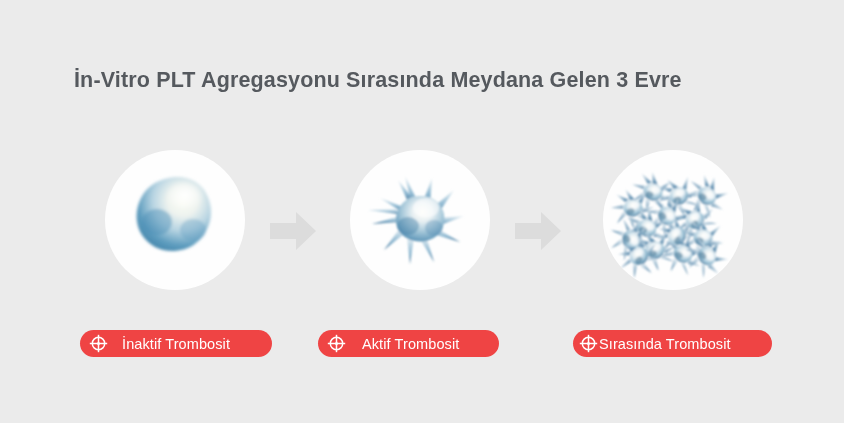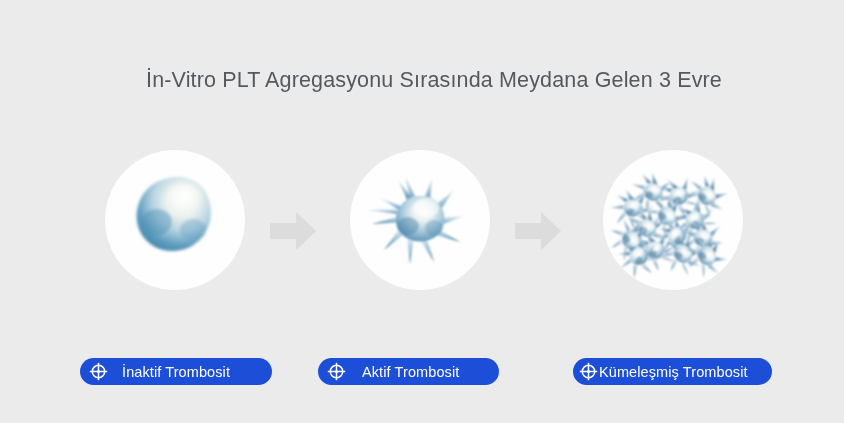--- a/index.html
+++ b/index.html
@@ -22,25 +22,24 @@
     height: 423px;
   }
 
   
   .page-title {
     position: absolute;
     left: 74px;
     top: 68px;
     width: 720px;
     font-size: 21.5px;
-    font-weight: normal;
+    font-weight: bold;
     color: #55595e;
     letter-spacing: 0.15px;
     white-space: nowrap;
-    text-align: center;
   }
 
   
   .stage-col {
     position: absolute;
     top: 150px;
   }
   .stage-col.s1 { left: 105px; }
   .stage-col.s2 { left: 350px; }
   .stage-col.s3 { left: 603px; }
@@ -63,26 +62,25 @@
     height: 38px;
   }
   .arrow.a1 { left: 270px; }
   .arrow.a2 { left: 515px; }
 
   
   .badge {
     position: absolute;
     top: 330px;
     height: 27px;
-    background: #1d4ed8;
+    background: #ef4444;
     border-radius: 14px;
     display: flex;
     align-items: center;
     box-sizing: border-box;
-    margin-top: 28px;
   }
   .badge.b1 { left: 80px;  width: 192px; padding-left: 9px;  }
   .badge.b2 { left: 318px; width: 181px; padding-left: 9px;  }
   .badge.b3 { left: 573px; width: 199px; padding-left: 6px;  }
 
   .badge-icon {
     flex: 0 0 auto;
     width: 19px;
     height: 19px;
     margin-right: 6px;
@@ -284,16 +282,16 @@
 
   <div class="badge b3">
     <span class="badge-icon">
       <svg width="19" height="19" viewBox="0 0 19 19">
         <circle cx="9.5" cy="9.5" r="6.2" fill="none" stroke="#ffffff" stroke-width="1.5"></circle>
         <line x1="9.5" y1="0.8" x2="9.5" y2="18.2" stroke="#ffffff" stroke-width="1.5"></line>
         <line x1="0.8" y1="9.5" x2="18.2" y2="9.5" stroke="#ffffff" stroke-width="1.5"></line>
         <circle cx="9.5" cy="9.5" r="1.5" fill="#ffffff"></circle>
       </svg>
     </span>
-    <span class="badge-label">Kümeleşmiş Trombosit</span>
+    <span class="badge-label">Sırasında Trombosit</span>
   </div>
 
 </div>
 
 </body></html>

